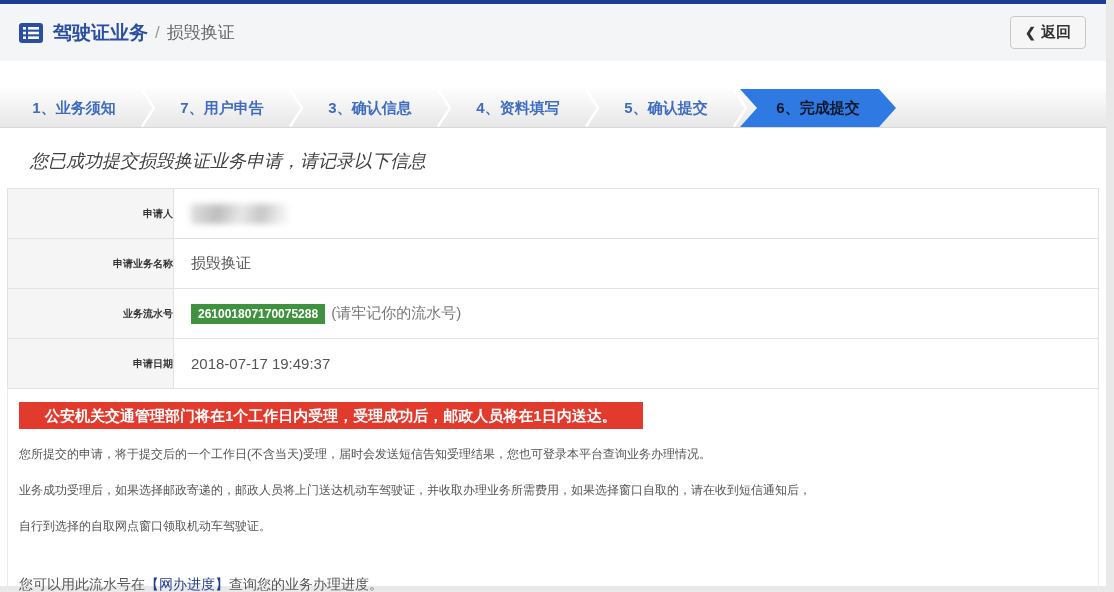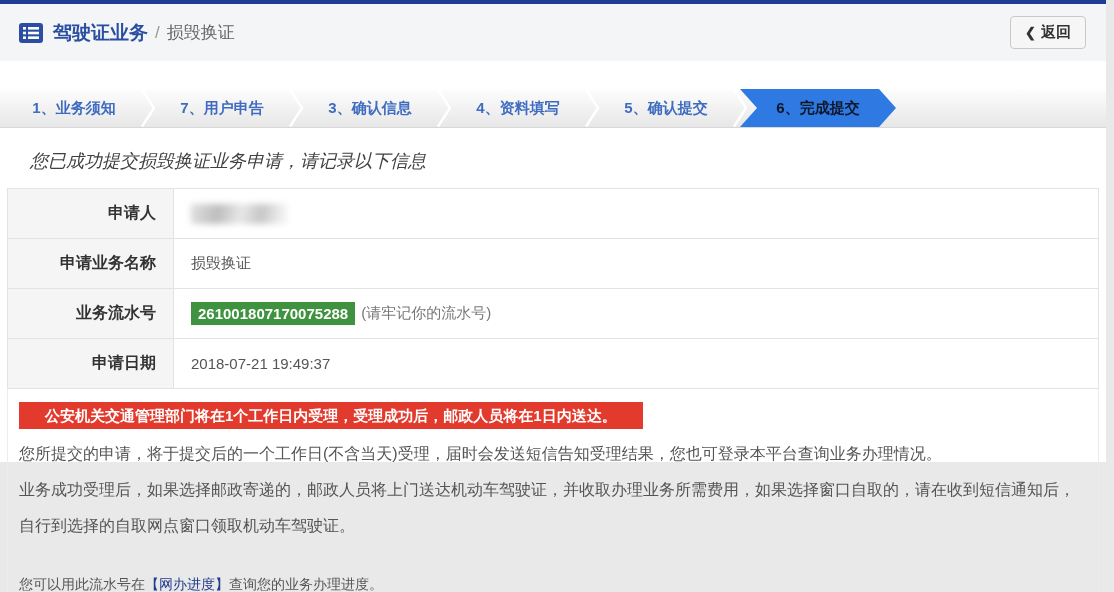--- a/index.html
+++ b/index.html
@@ -3,21 +3,21 @@
 <meta charset="utf-8">
 <style>
   * { margin:0; padding:0; box-sizing:border-box; }
   html,body { width:1114px; height:592px; }
   body {
     background:#e9e9e9;
     font-family:"Liberation Sans", sans-serif;
     overflow:hidden;
   }
   .card {
-    width:1106px; height:462px; background:#fff;
+    width:1106px; height:586px; background:#fff;
   }
   .topbar { height:4px; background:#1e3e96; }
 
   
   .header {
     height:57px; background:#f4f5f6;
     display:flex; align-items:center;
     padding:0 20px 0 18px;
   }
   .list-icon { width:26px; height:22px; display:block; }
@@ -56,46 +56,46 @@
 
   
   .heading { padding:21px 0 15px 30px; font-size:18px; color:#404040;font-style:italic; }
 
   
   .info-table { margin:0 7px; border:1px solid #e3e3e3; border-bottom:none; }
   .row { display:flex; border-bottom:1px solid #e3e3e3; min-height:50px; }
   .row-label {
     width:166px; background:#f5f5f5; border-right:1px solid #e3e3e3;
     display:flex; align-items:center; justify-content:flex-end;
-    padding-right:17px; font-size:16px; font-weight:bold; color:#333;
+    font-size:10px; font-weight:bold; color:#333;
   }
   .row-value {
     flex:1; display:flex; align-items:center;
     padding-left:17px; font-size:15px; color:#555;
   }
   .redacted {
     width:96px; height:20px; border-radius:3px; filter:blur(3px);
     background:linear-gradient(100deg,#d8d8d8 8%,#bdbdbd 28%,#e8e8e8 52%,#c6c6c6 72%,#f1f1f1 94%);
   }
   .badge {
     background:#3f923f; color:#fff; font-weight:bold;
-    font-size:15px; padding:3px 7px;
+    font-size:12px; padding:3px 7px;
   }
   .badge-note { color:#777; margin-left:6px; font-size:15px; }
 
   
   .notice {
     margin:0 7px; border:1px solid #ececec; border-top:none;
     padding:13px 11px 20px; min-height:196px;
   }
   .alert {
     display:inline-block; background:#e23b2e; color:#fff;
     font-weight:bold; font-size:15px; padding:4px 26px; line-height:19px;
   }
-  .para { font-size:16px; color:#555; line-height:30px; margin-top:6px; }
+  .para { font-size:12px; color:#555; line-height:30px; margin-top:6px; }
   .para.first { margin-top:10px; }
   .progress { margin-top:28px; font-size:14px; color:#555; line-height:30px; }
   .progress-link { color:#1f3a8f; font-weight:normal; cursor:pointer; }
 </style>
 </head>
 <body>
 
 <div class="card">
   <div class="topbar"></div>
 
@@ -182,21 +182,21 @@
     </div>
     <div class="row">
       <div class="row-label">业务流水号</div>
       <div class="row-value">
         <span class="badge">261001807170075288</span>
         <span class="badge-note">(请牢记你的流水号)</span>
       </div>
     </div>
     <div class="row">
       <div class="row-label">申请日期</div>
-      <div class="row-value">2018-07-21 19:49:37</div>
+      <div class="row-value">2018-07-17 19:49:37</div>
     </div>
   </div>
 
   <div class="notice">
     <span class="alert">公安机关交通管理部门将在1个工作日内受理，受理成功后，邮政人员将在1日内送达。</span>
     <p class="para first">您所提交的申请，将于提交后的一个工作日(不含当天)受理，届时会发送短信告知受理结果，您也可登录本平台查询业务办理情况。</p>
     <p class="para">业务成功受理后，如果选择邮政寄递的，邮政人员将上门送达机动车驾驶证，并收取办理业务所需费用，如果选择窗口自取的，请在收到短信通知后，</p>
     <p class="para">自行到选择的自取网点窗口领取机动车驾驶证。</p>
     <p class="progress">
       <span>您可以用此流水号在</span><span class="progress-link">【网办进度】</span><span>查询您的业务办理进度。</span>

